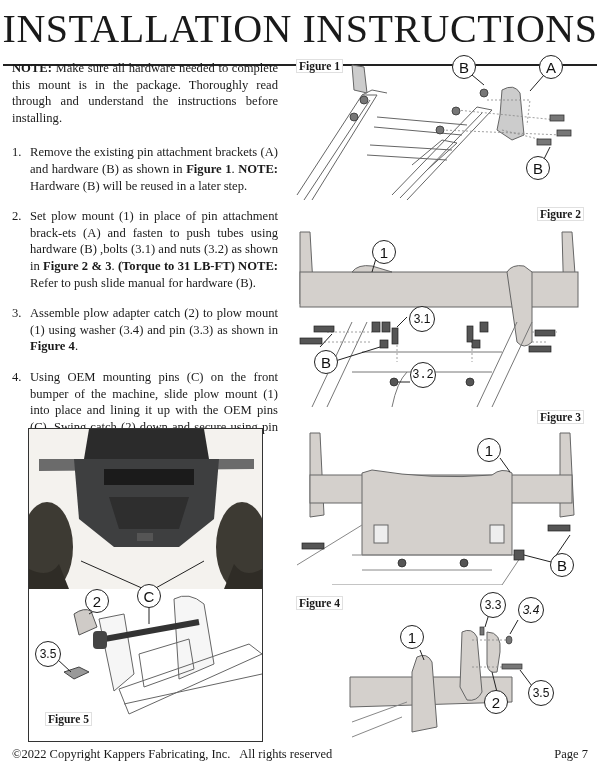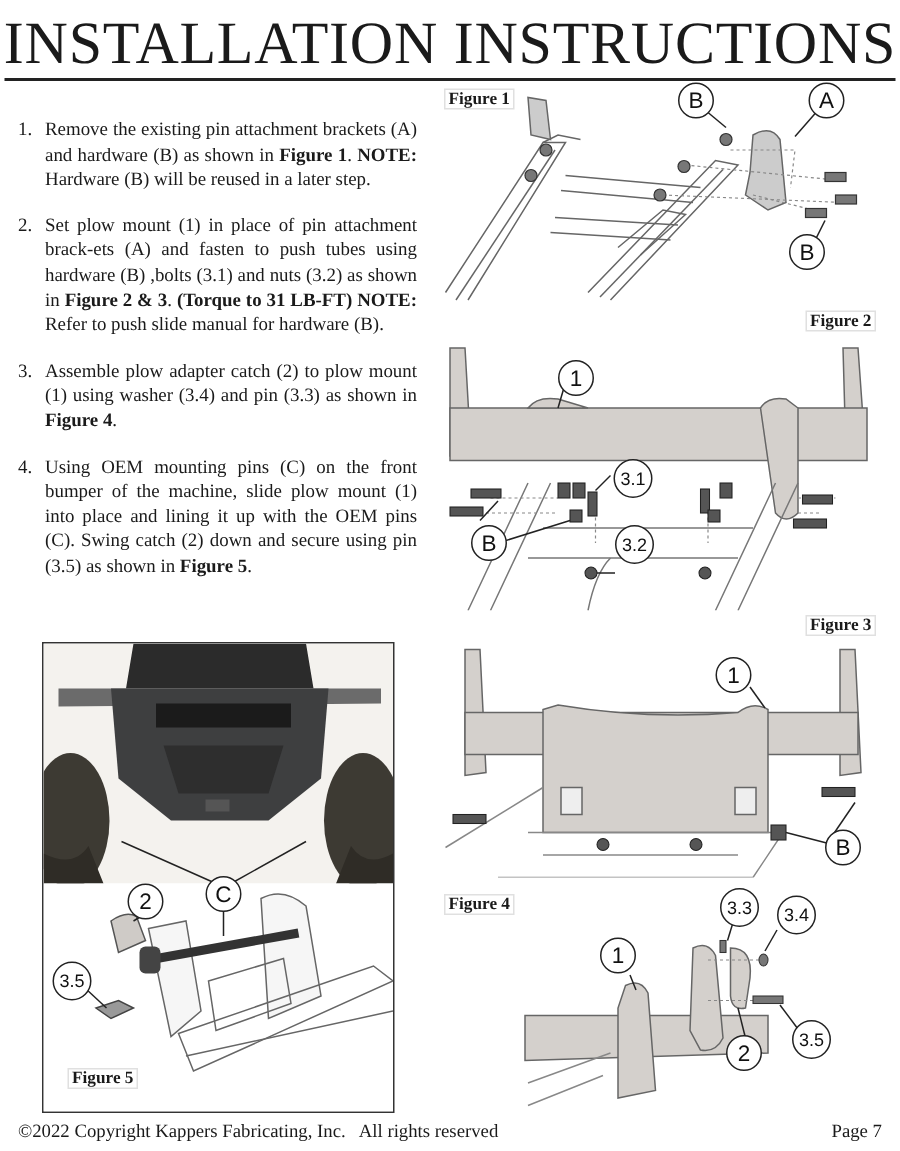--- a/index.html
+++ b/index.html
@@ -1,38 +1,39 @@
 <!DOCTYPE html>
 <html><head>
 <meta charset="utf-8">
 <style>
   html, body { margin: 0; padding: 0; background: #ffffff; }
   body { width: 600px; height: 767px; position: relative; overflow: hidden; font-family: "Liberation Serif", serif; color: #1a1a1a; }
   .title { position: absolute; left: 0; top: 6px; width: 600px; text-align: center; font-size: 40px; letter-spacing: 0.5px; line-height: 46px; }
-  .title span { border-bottom: 2px solid #222; padding-bottom: 1px; }
+  .title span { border-bottom: 2px solid #222; padding-bottom: 13px; }
   .text-col { position: absolute; left: 12px; top: 60px; width: 266px; font-size: 12.6px; line-height: 16.6px; text-align: justify; }
   .text-col p { margin: 0 0 6px 0; }
   .text-col b { font-weight: bold; }
   .step { position: relative; padding-left: 18px; margin-top: 14px; }
   .step .num { position: absolute; left: 0; top: 0; }
   .fig-label { position: absolute; font-weight: bold; font-size: 11.5px; font-family: "Liberation Serif", serif; background: #fff; padding: 0 2px; border: 1px solid #e0e0e0; }
   .figure { position: absolute; }
   .callout { position: absolute; border: 1.3px solid #222; border-radius: 50%; background: #fff; font-family: "Liberation Sans", sans-serif; display: flex; align-items: center; justify-content: center; color: #111; }
   .callout.big { width: 22px; height: 22px; font-size: 15px; }
   .callout.small { width: 24px; height: 24px; font-size: 12px; text-align: center; }
   .fig5-box { position: absolute; left: 28px; top: 428px; width: 233px; height: 312px; border: 1.3px solid #333; overflow: hidden; background: #fff; }
   .footer-left { position: absolute; left: 12px; top: 747px; font-size: 12.5px; }
   .footer-right { position: absolute; right: 12px; top: 747px; font-size: 12.5px; }
 </style>
 </head>
 <body>
 
 <div class="title"><span>INSTALLATION INSTRUCTIONS</span></div>
 
 <div class="text-col">
+  <p><b>NOTE:</b><span> Make sure all hardware needed to complete this mount is in the package. Thoroughly read through and understand the instructions before installing.</span></p>
 
   <div class="step" style="margin-top:18px">
     <span class="num">1.</span>
     <span>Remove the existing pin attachment brackets (A) and hardware (B) as shown in </span><b>Figure 1</b><span>. </span><b>NOTE:</b><span> Hardware (B) will be reused in a later step.</span>
   </div>
 
   <div class="step">
     <span class="num">2.</span>
     <span>Set plow mount (1) in place of pin attachment brack-ets (A) and fasten to push tubes using hardware (B) ,bolts (3.1) and nuts (3.2) as shown in </span><b>Figure 2 &amp; 3</b><span>. </span><b>(Torque to 31 LB-FT) NOTE:</b><span> Refer to push slide manual for hardware (B).</span>
   </div>
@@ -129,21 +130,21 @@
     </g>
     <line x1="85" y1="33" x2="80" y2="50" stroke="#222"></line>
     <line x1="115" y1="95" x2="105" y2="105" stroke="#222"></line>
     <line x1="28" y1="125" x2="40" y2="112" stroke="#222"></line>
     <line x1="40" y1="140" x2="88" y2="125" stroke="#222"></line>
     <line x1="118" y1="160" x2="106" y2="160" stroke="#222"></line>
   </svg>
   <div class="callout big" style="left:80px;top:18px;">1</div>
   <div class="callout small" style="left:117px;top:84px;">3.1</div>
   <div class="callout big" style="left:22px;top:128px;">B</div>
-  <div class="callout small" style="left:118px;top:128px;">3.2</div>
+  <div class="callout small" style="left:118px;top:140px;font-family:Liberation Mono, monospace;">3.2</div>
 </div>
 
 <div class="fig-label" style="left:537px;top:410px;">Figure 3</div>
 <div class="figure" style="left:292px;top:425px;width:300px;height:160px;">
   <svg width="300" height="160" viewBox="0 0 300 160">
     <g fill="#d4d0cc" stroke="#666" stroke-width="1">
       <path d="M18 8 L28 8 L32 90 L18 92 Z"></path>
       <path d="M268 8 L278 8 L282 90 L268 92 Z"></path>
       <rect x="18" y="50" width="262" height="28"></rect>
       <path d="M70 48 L80 45 Q140 55 200 50 Q210 42 220 48 L220 130 L70 130 Z"></path>
@@ -191,21 +192,21 @@
       <rect x="188" y="35" width="4" height="8"></rect>
     </g>
     <line x1="197" y1="22" x2="193" y2="35" stroke="#222"></line>
     <line x1="226" y1="28" x2="218" y2="42" stroke="#222"></line>
     <line x1="128" y1="58" x2="132" y2="68" stroke="#222"></line>
     <line x1="205" y1="100" x2="200" y2="80" stroke="#222"></line>
     <line x1="240" y1="94" x2="228" y2="78" stroke="#222"></line>
   </svg>
   <div class="fig-label" style="left:4px;top:4px;">Figure 4</div>
   <div class="callout small" style="left:188px;top:0px;">3.3</div>
-  <div class="callout small" style="left:226px;top:5px;">3.4</div>
+  <div class="callout small" style="left:226px;top:5px;font-style:italic;">3.4</div>
   <div class="callout big" style="left:108px;top:33px;">1</div>
   <div class="callout big" style="left:192px;top:98px;">2</div>
   <div class="callout small" style="left:236px;top:88px;">3.5</div>
 </div>
 
 <div class="fig5-box">
   <svg width="233" height="312" viewBox="0 0 233 312">
     <rect x="0" y="0" width="233" height="160" fill="#f4f2ee"></rect>
     <path d="M60 0 L175 0 L180 30 L55 30 Z" fill="#2b2b2b"></path>
     <path d="M10 30 L225 30 L225 40 L10 42 Z" fill="#6b6b6b"></path>

